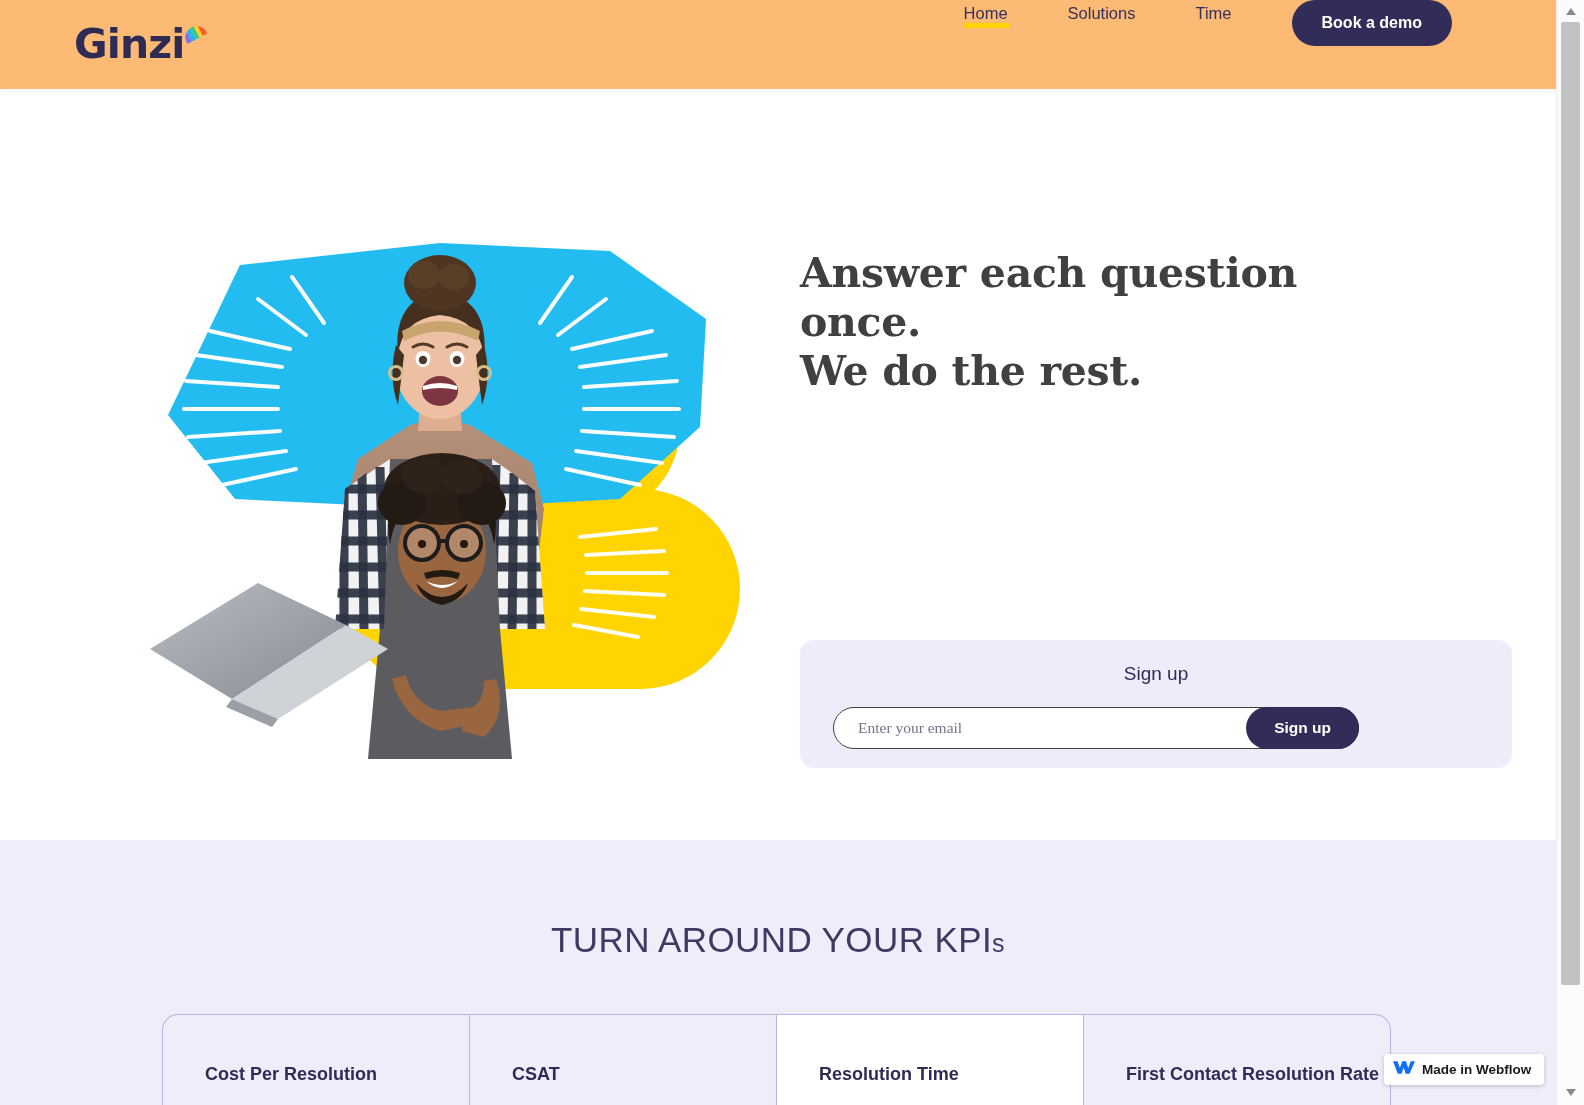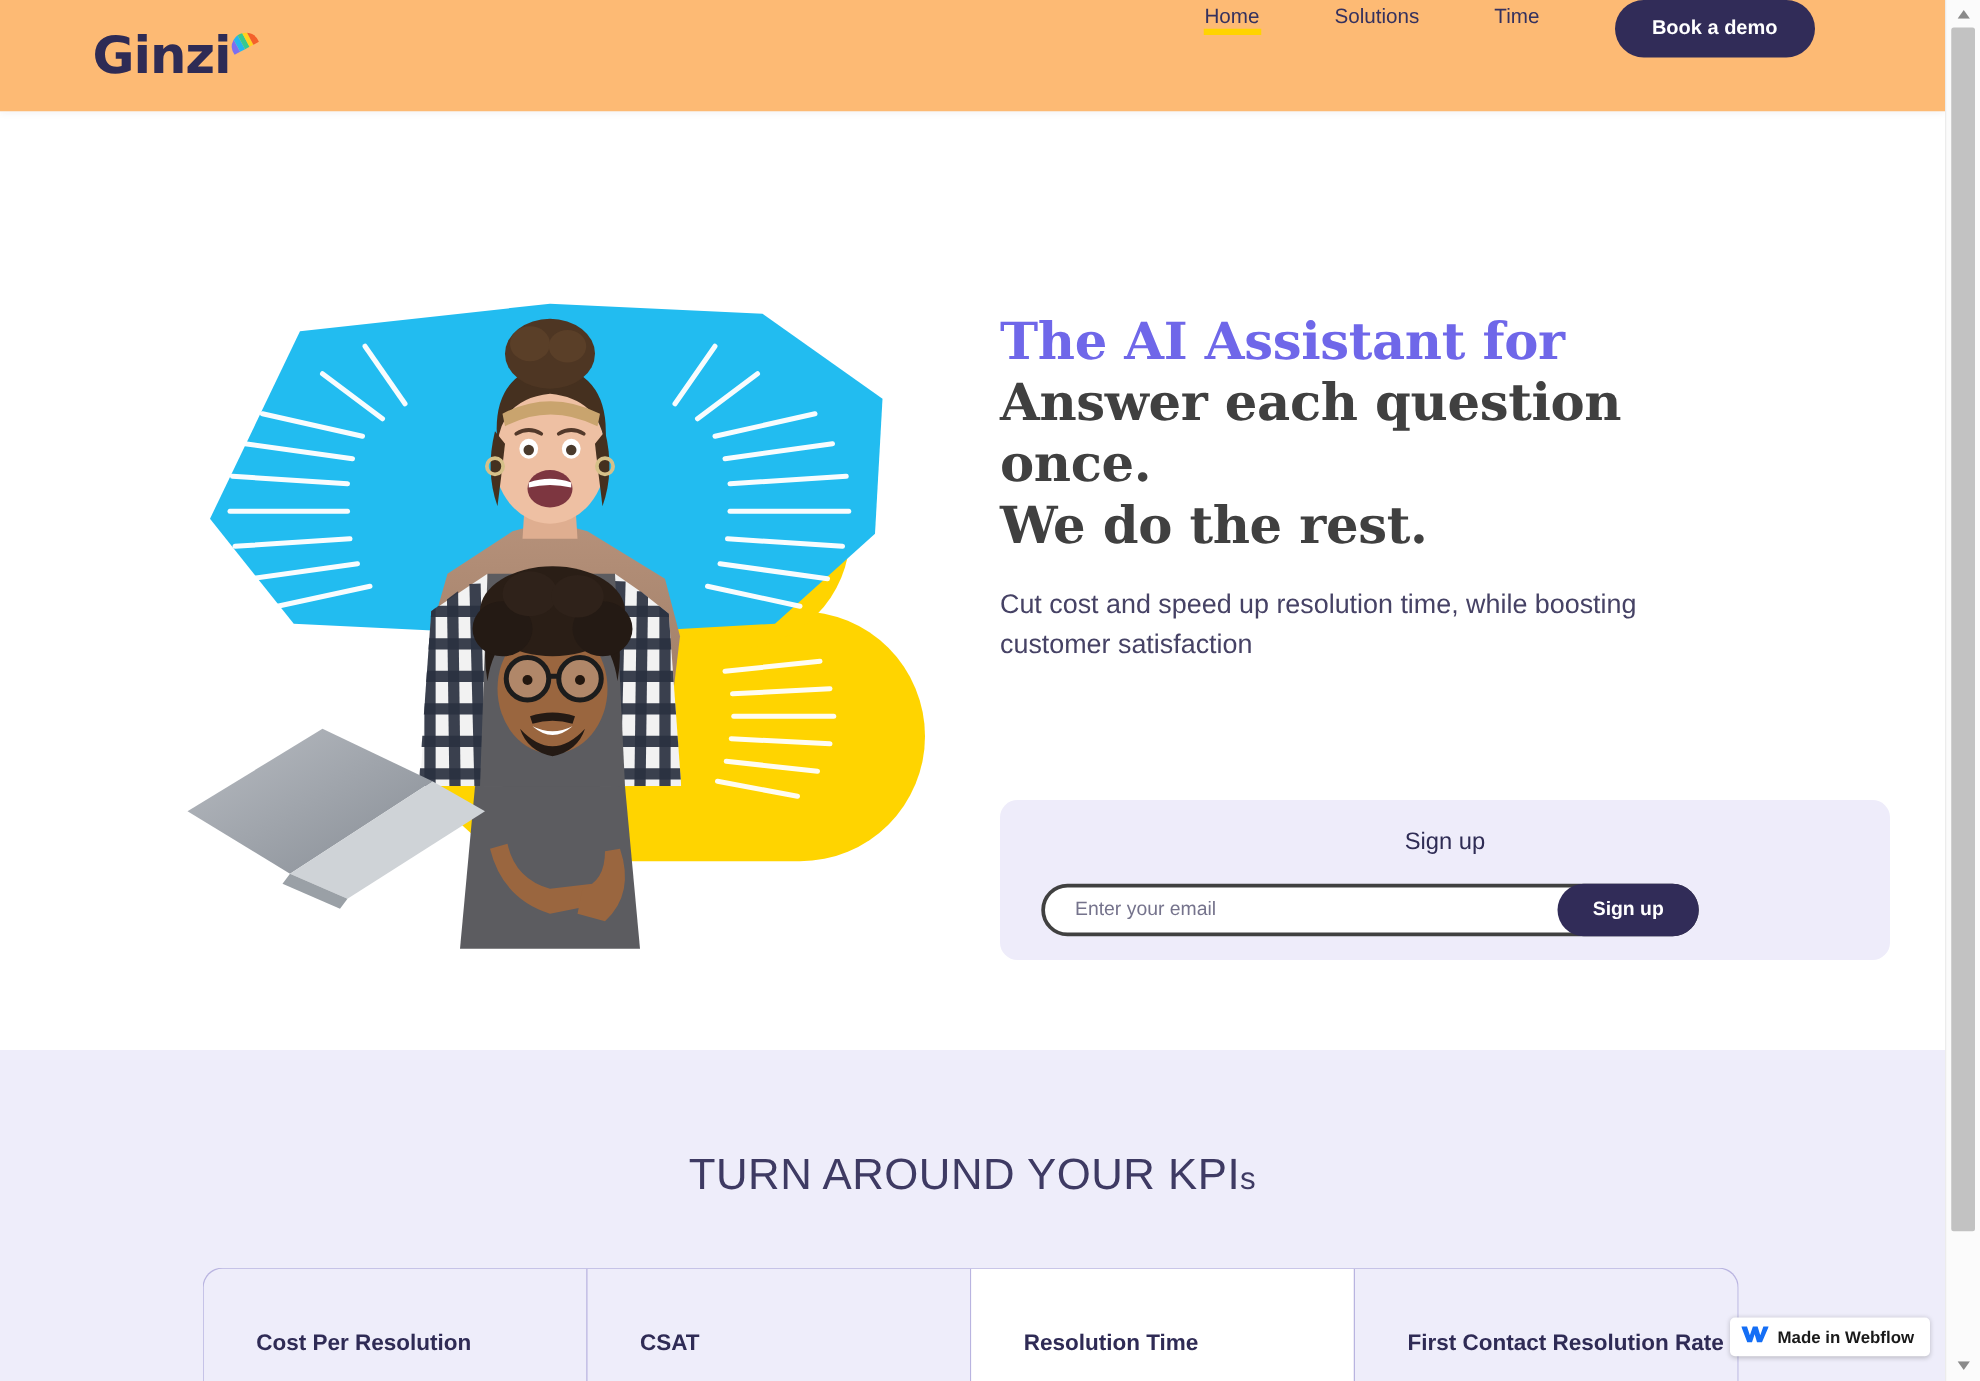--- a/index.html
+++ b/index.html
@@ -172,27 +172,27 @@
     top: 67px;
     width: 526px;
     height: 42px;
   }
   .email-input {
     position: absolute;
     left: 0; top: 0;
     width: 526px;
     height: 42px;
     box-sizing: border-box;
-    border: 3px solid #404040;
+    border: 1px solid #404040;
     border-radius: 999px;
     background: #ffffff;
     padding: 0 24px;
     font-size: 15.5px;
     color: #3a3758;
-    font-family: Liberation Sans, sans-serif;
+    font-family: Liberation Serif, serif;
     outline: none;
   }
   .email-input::placeholder { color: #75738c; }
   .btn-signup {
     position: absolute;
     right: 0; top: 0;
     height: 42px;
     padding: 0 28px;
     background: #312c58;
     color: #ffffff;
@@ -500,25 +500,23 @@
 
             <path d="M10 490 L118 424 L206 466 L92 540 Z" fill="url(#laptopGrad)"></path>
             <path d="M92 540 L206 466 L248 490 L138 560 Z" fill="#cfd3d7"></path>
             <path d="M92 540 L138 560 L132 568 L86 548 Z" fill="#9aa0a6"></path>
           </g>
         </svg>
       </div>
 
       <div class="hero-copy">
         <h1 class="headline">
-          <span class="accent">The AI Assistant for</span>
           <span class="dark">Answer each question once.</span>
           <span class="dark">We do the rest.</span>
         </h1>
-        <p class="subhead">Cut cost and speed up resolution time, while boosting customer satisfaction</p>
       </div>
 
       <div class="signup-card">
         <p class="signup-title">Sign up</p>
         <div class="signup-row">
           <input class="email-input" type="text" placeholder="Enter your email" style="">
           <button class="btn-signup">Sign up</button>
         </div>
       </div>
     </div>

